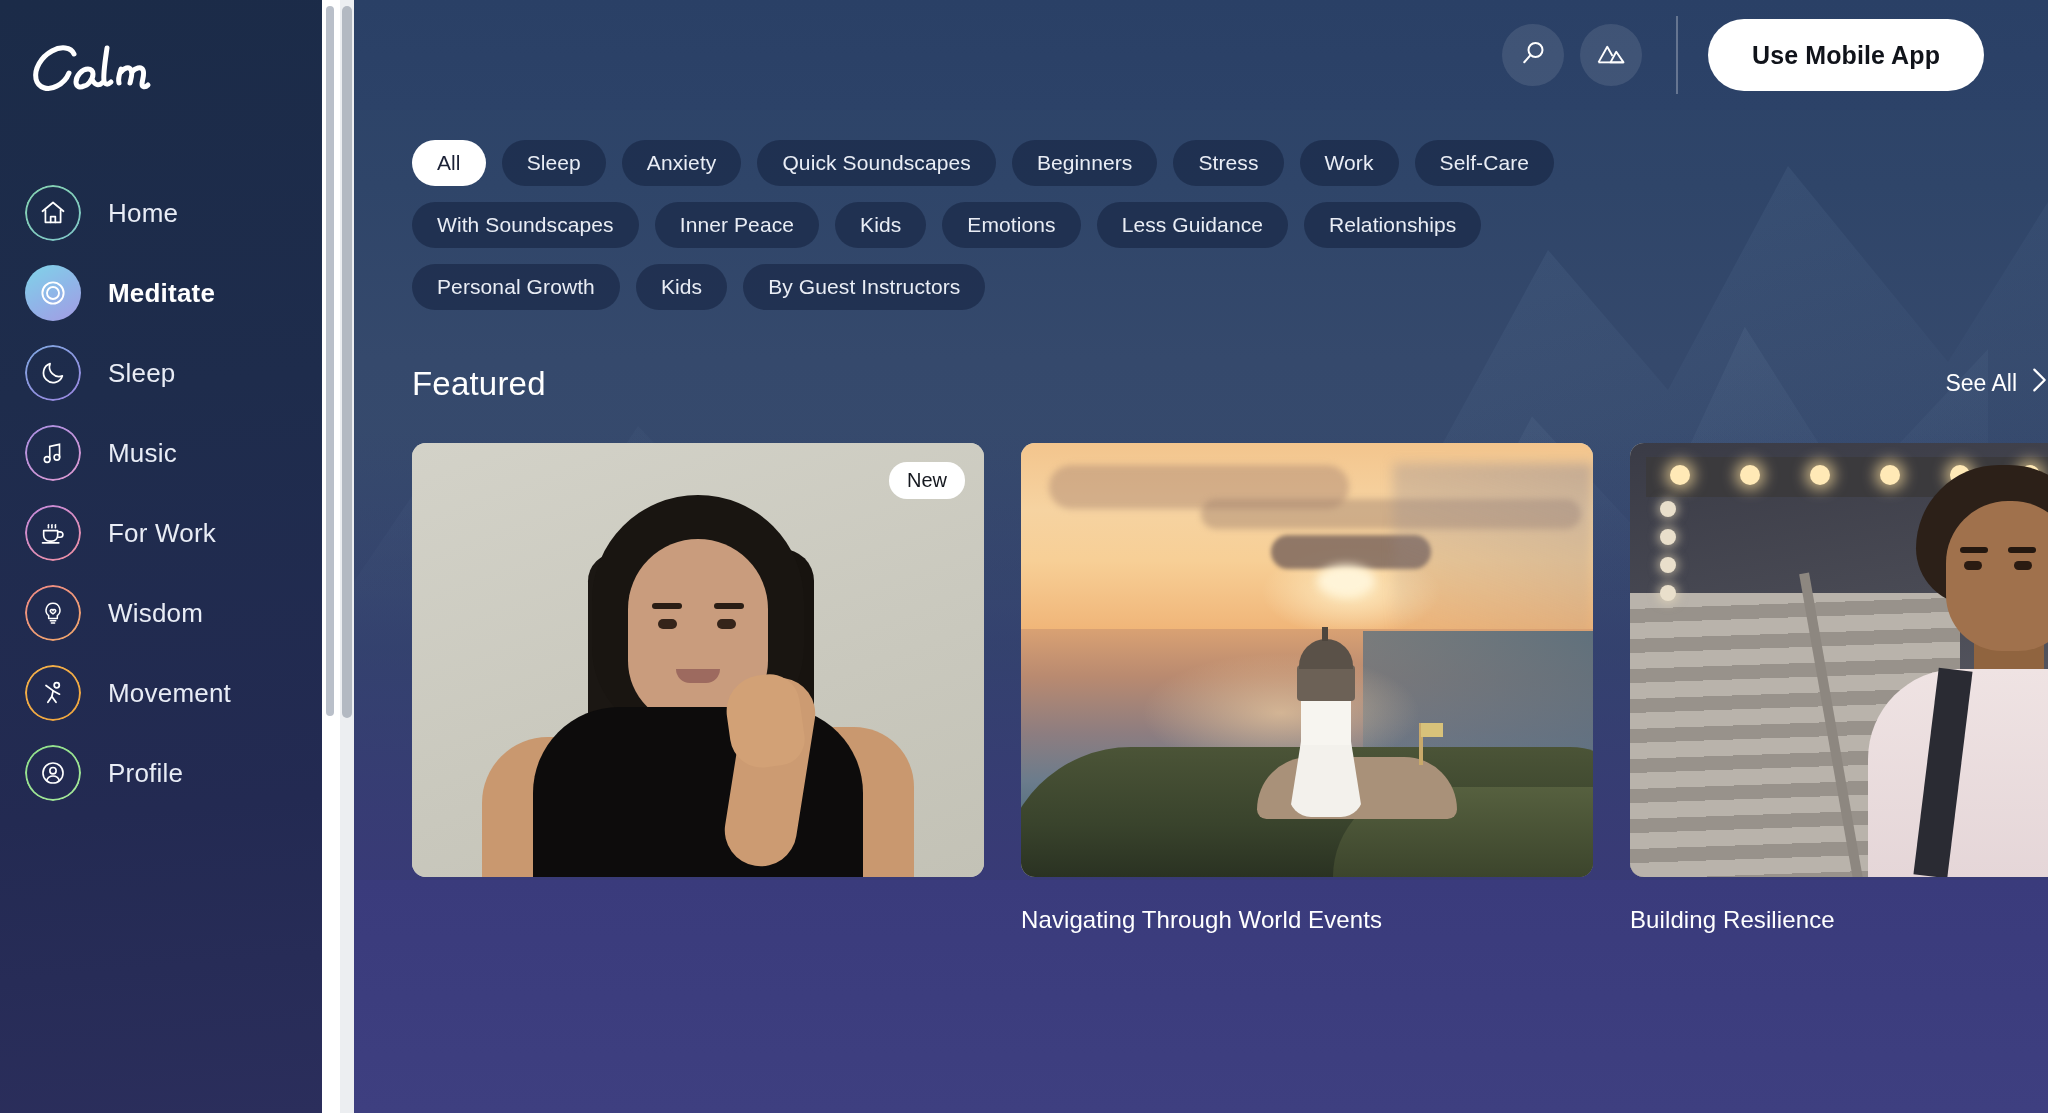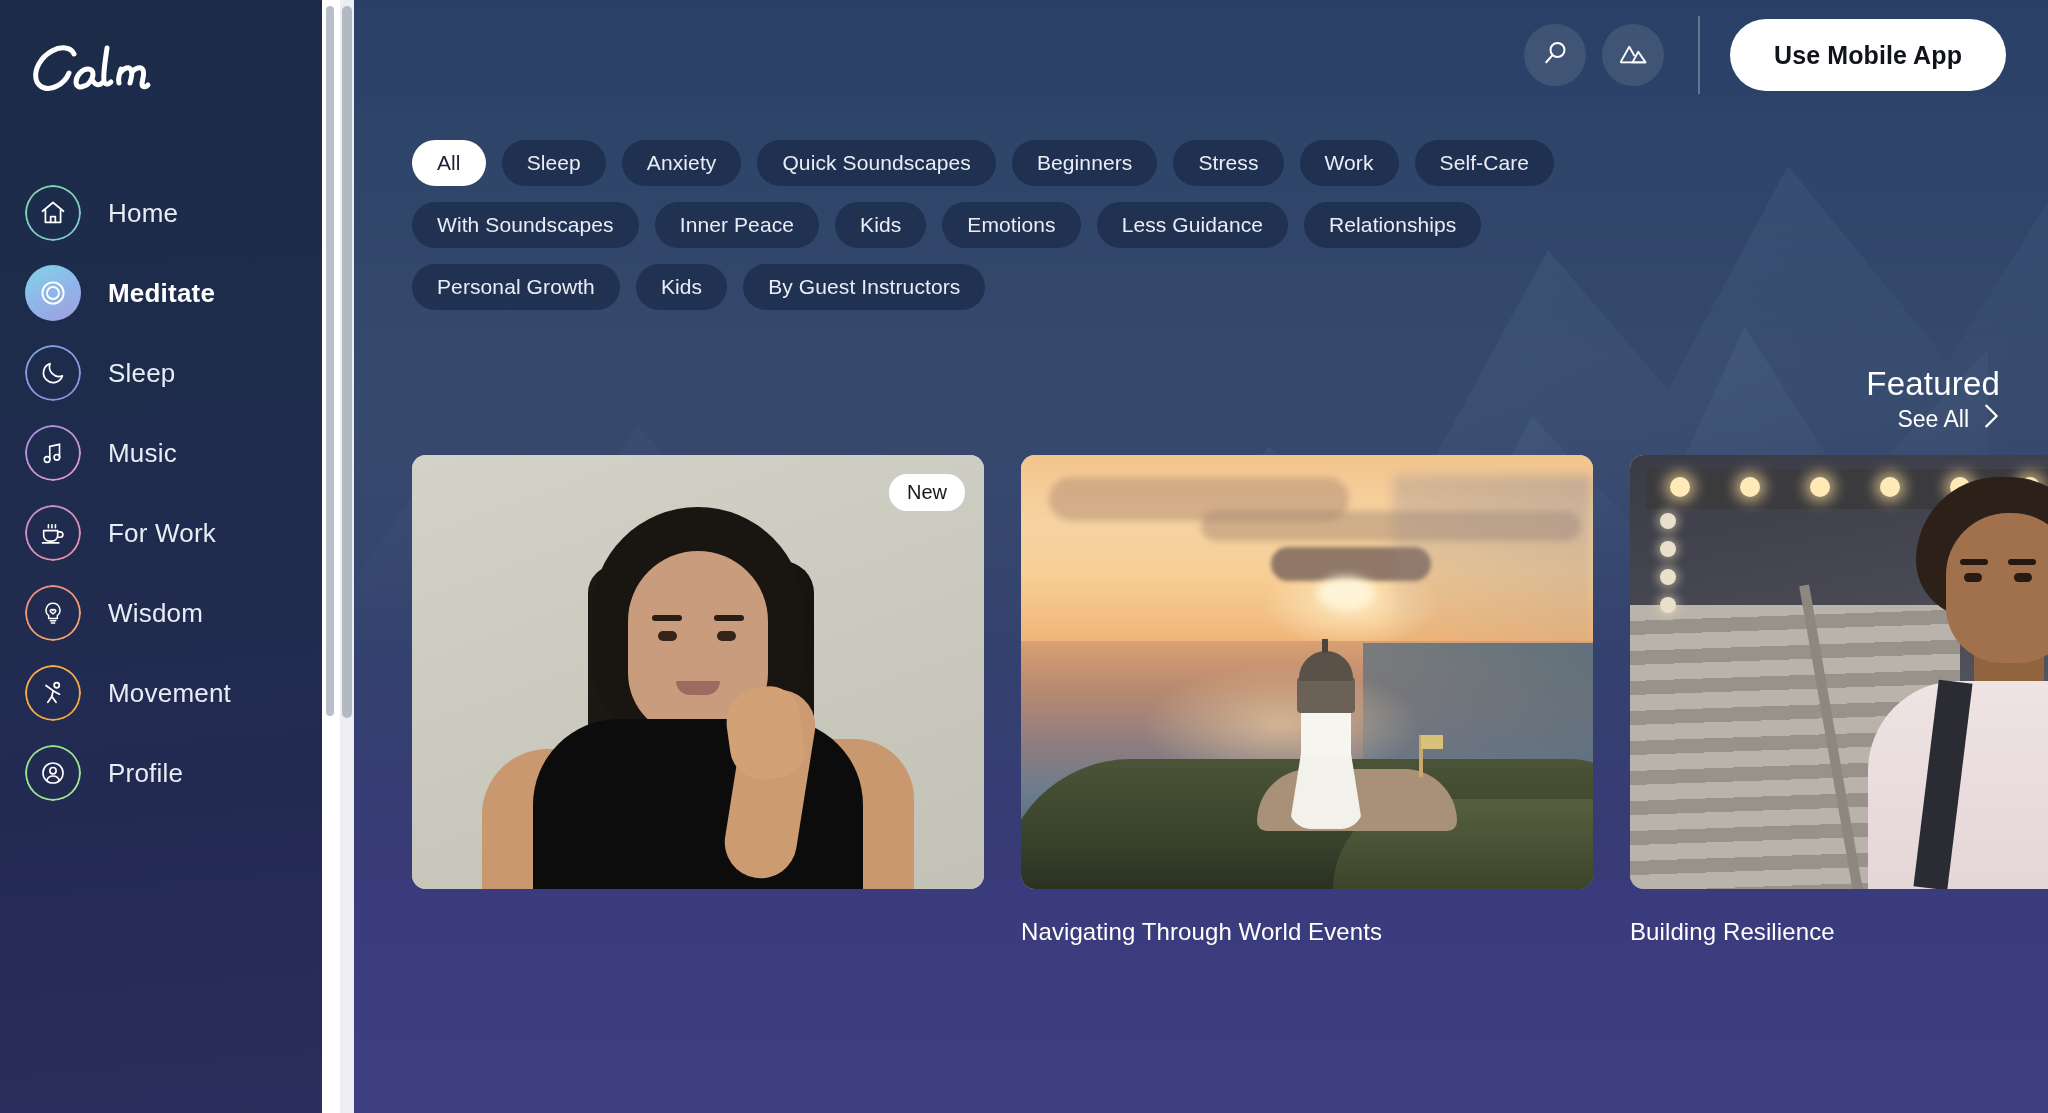--- a/index.html
+++ b/index.html
@@ -106,21 +106,21 @@
   .main-sbthumb {
     position:absolute; left:2px; top:6px; width:10px; height:712px;
     border-radius:5px; background:#b3b9c2; z-index:41;
   }
 
   
   .header {
     position:relative; z-index:20; height:110px; width:100%;
     background:linear-gradient(180deg,#2a4066 0%,#2c4268 100%);
     display:flex; align-items:center; justify-content:flex-end;
-    padding-right:42px;
+    padding-right:64px;
   }
   .hdr-icon {
     width:62px; height:62px; border-radius:50%;
     background:rgba(255,255,255,.10);
     display:flex; align-items:center; justify-content:center;
     margin-left:16px; cursor:pointer;
   }
   .hdr-div {
     width:2px; height:78px; background:rgba(255,255,255,.28);
     margin:0 30px 0 34px;
@@ -144,29 +144,29 @@
     height:46px; padding:0 25px; border-radius:23px; border:none;
     background:rgba(20,34,64,.58);
     color:#e9edf5; font-size:21px; font-family:"Liberation Sans", sans-serif;
     display:flex; align-items:center; justify-content:center;
     cursor:pointer; white-space:nowrap; letter-spacing:.1px;
   }
   .chip.active { background:#ffffff; color:#1b2136; font-weight:400; }
 
   .section-head {
     display:flex; align-items:flex-end; justify-content:space-between;
-    margin-top:55px; padding-right:48px;flex-direction:column;
+    margin-top:55px; 
   }
   .section-title { font-size:33px; color:#ffffff; font-weight:400; letter-spacing:.2px; }
   .see-all {
     display:flex; align-items:center; gap:14px; color:#ffffff;
     font-size:23px; cursor:pointer; padding-bottom:4px;
   }
 
-  .cards { display:flex; gap:37px; margin-top:16px; }
+  .cards { display:flex; gap:37px; margin-top:40px; }
   .card { width:572px; flex:0 0 572px; cursor:pointer; position:relative; }
   .card-img {
     width:572px; height:434px; border-radius:14px; overflow:hidden;
     position:relative; background:#cfcec4;
   }
   .card-title {
     margin-top:29px; font-size:24px; color:#ffffff; font-weight:400;
     letter-spacing:.1px; white-space:nowrap;
   }
   .badge-new {

